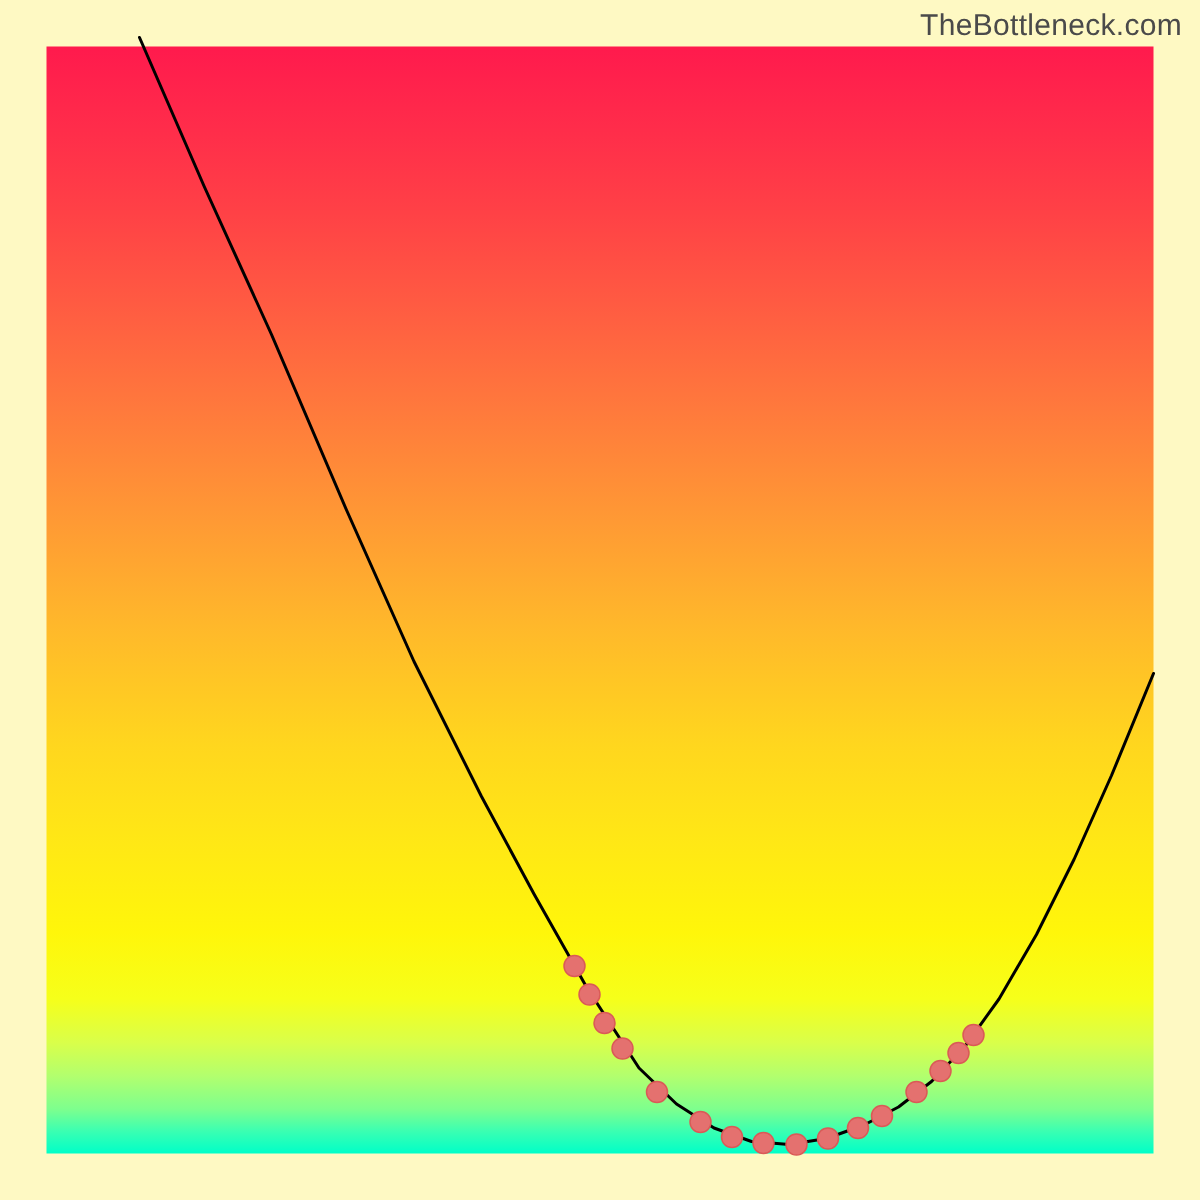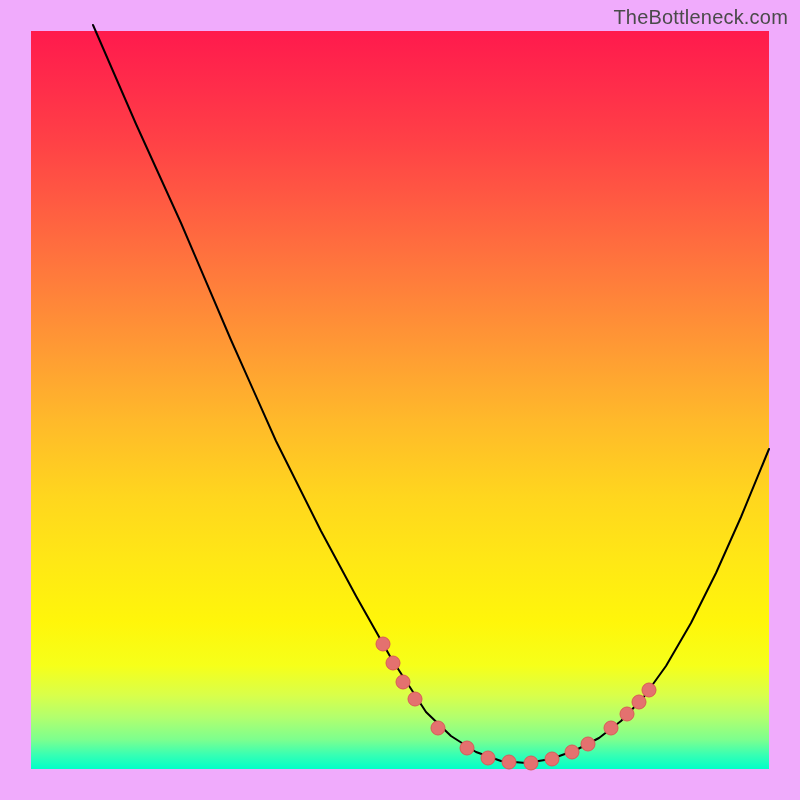--- a/index.html
+++ b/index.html
@@ -8,21 +8,21 @@
     width: 800px;
     height: 800px;
     background: #000;
     overflow: hidden;
     font-family: Arial, Helvetica, sans-serif;
   }
   .stage {
     position: relative;
     width: 800px;
     height: 800px;
-    background: #f0abfc;
+    background: #fef9c3;
   }
   .plot {
     position: absolute;
     left: 31px;
     top: 31px;
     width: 738px;
     height: 738px;
     background: linear-gradient(to bottom,
       #ff1a4d 0%,
       #ff2e4a 8%,

